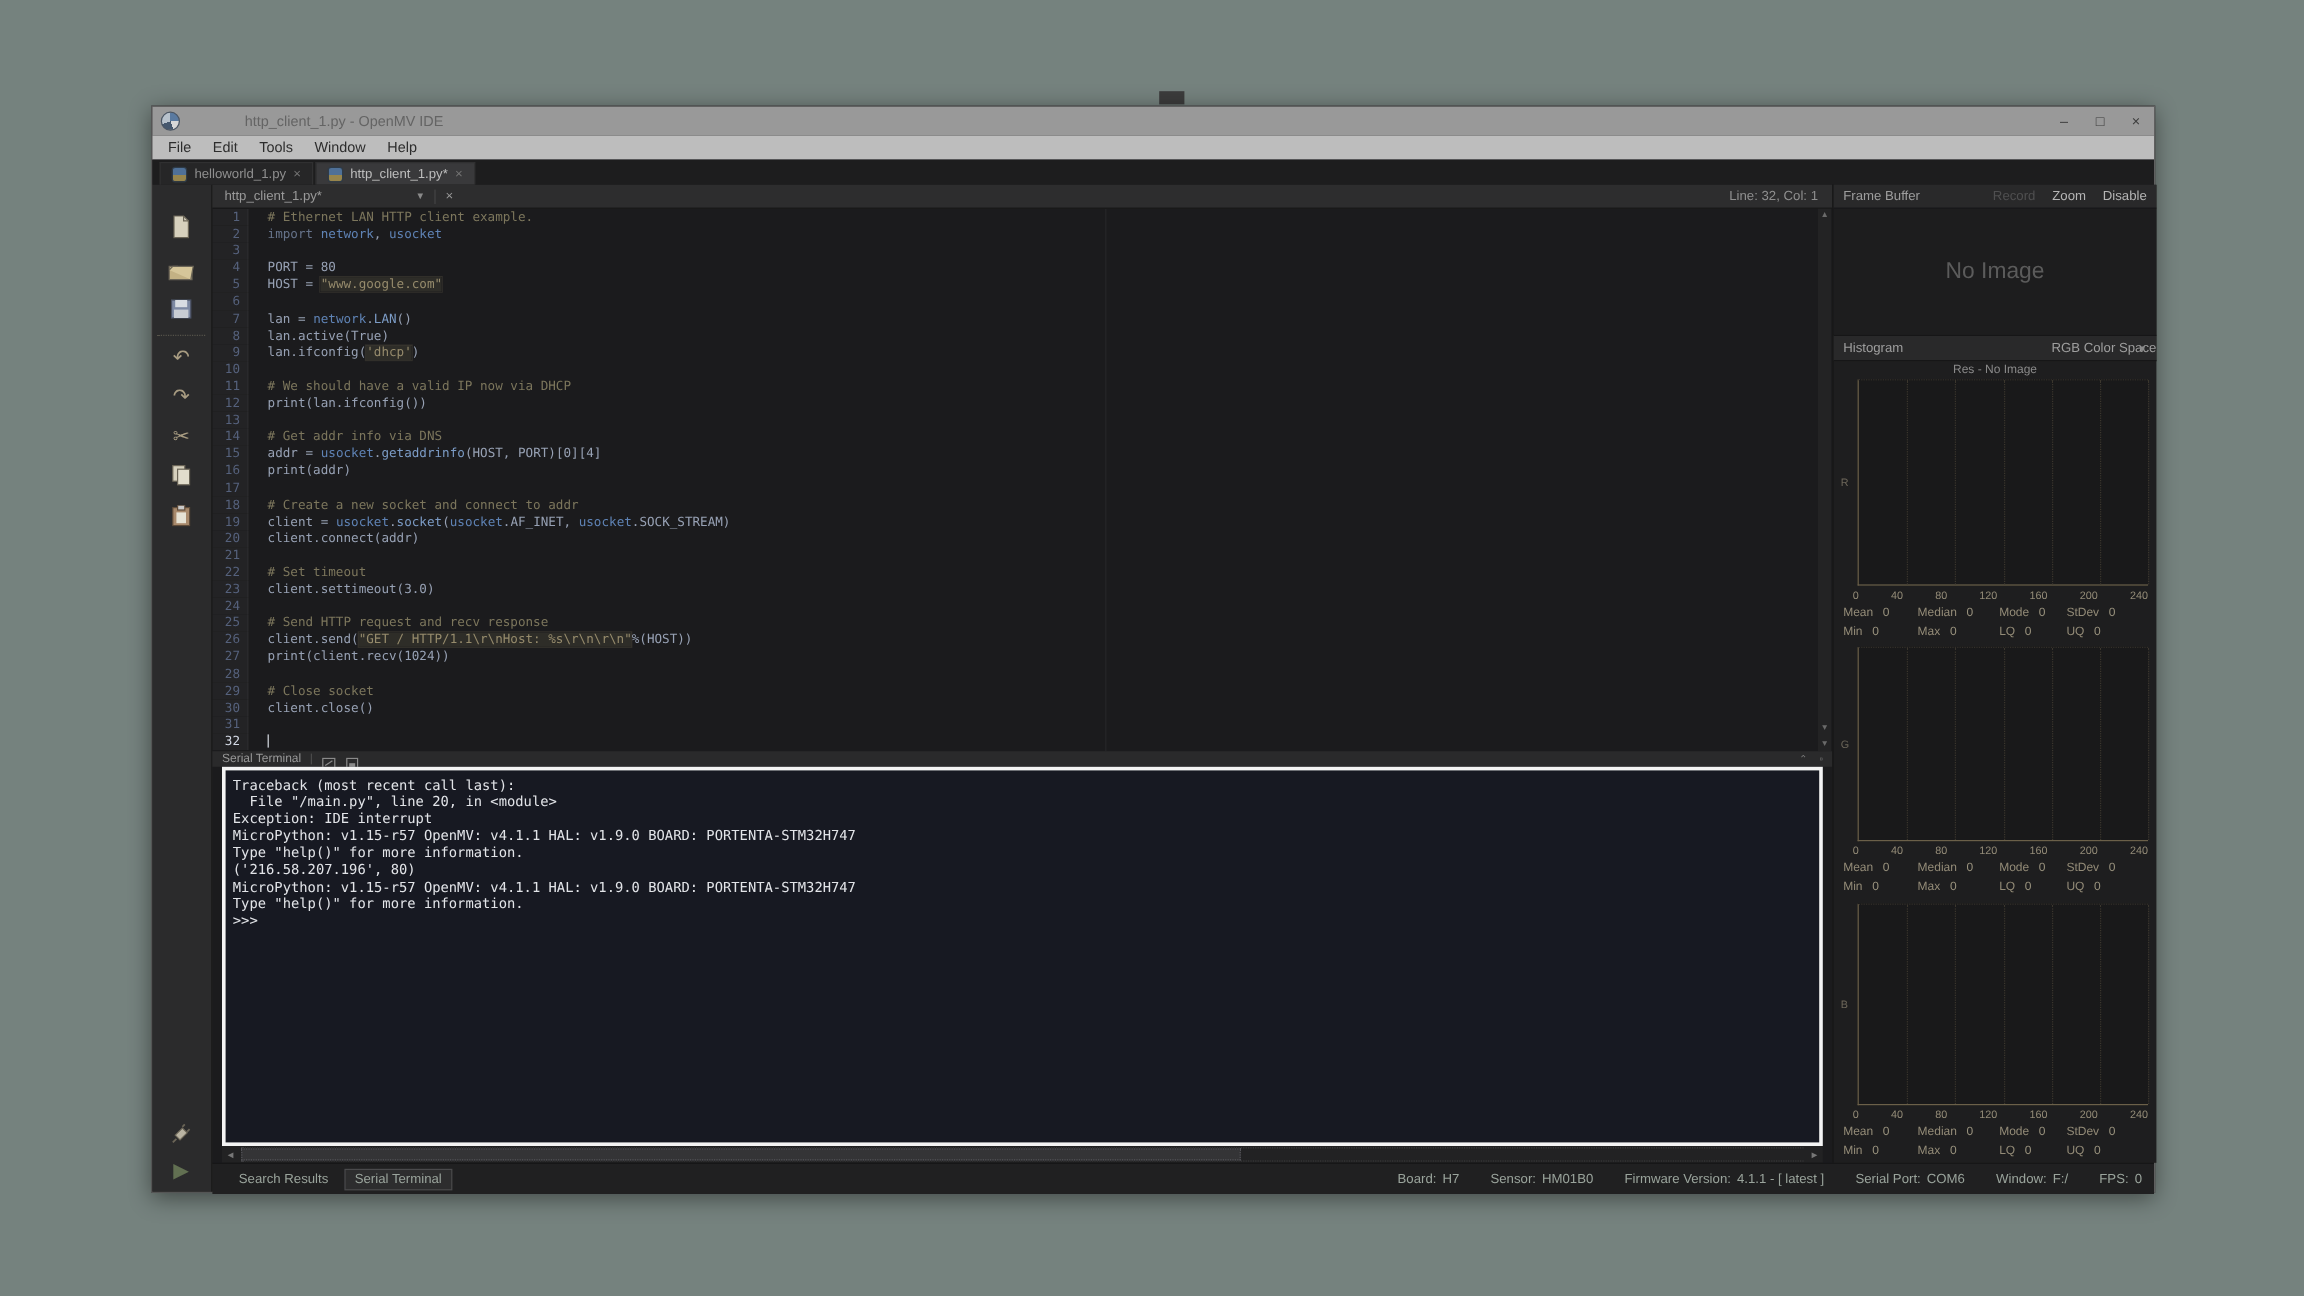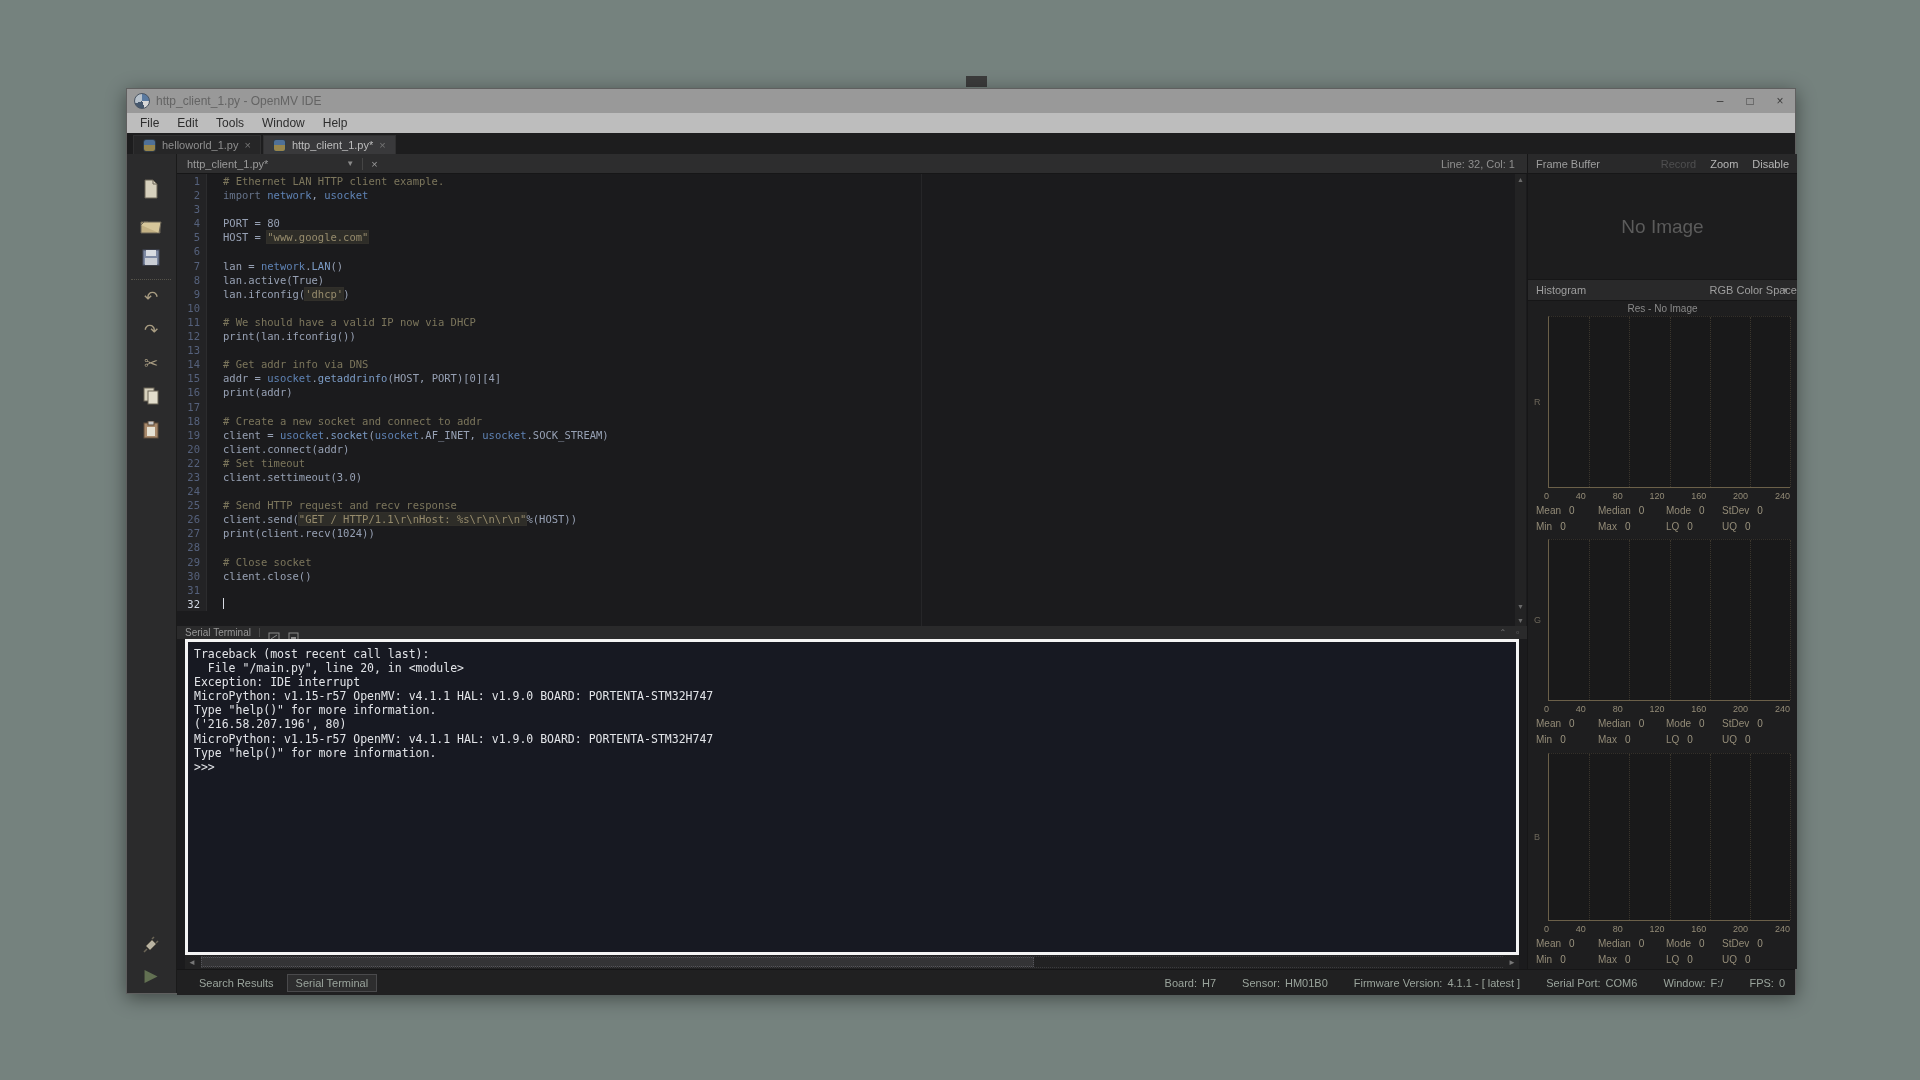--- a/index.html
+++ b/index.html
@@ -1,20 +1,20 @@
 <!DOCTYPE html>
 <html><head>
 <meta charset="utf-8">
 <style>
   html,body{margin:0;padding:0;background:#75827e;font-family:"Liberation Sans",sans-serif;}
   .stage{position:relative;width:1920px;height:1080px;background:#75827e;overflow:hidden;}
   .abs{position:absolute;}
   .win{left:126px;top:88px;width:1670px;height:906px;background:#232324;box-shadow:0 4px 18px rgba(0,0,0,.45);border:1px solid #5f5f5f;box-sizing:border-box;}
   
-  .titlebar{left:0;top:0;right:0;height:24px;background:#999999;display:flex;align-items:center;padding-left:7px;box-sizing:border-box;}
+  .titlebar{left:0;top:0;right:0;height:24px;background:#999999;display:flex;align-items:center;padding-left:7px;box-sizing:border-box;gap:48px;}
   .title-icon{width:14px;height:14px;border-radius:50%;background:conic-gradient(#5a7aa0 0 90deg,#d8d8d8 90deg 160deg,#46586e 160deg 250deg,#b8c2cc 250deg 360deg);border:1px solid #4a5563;margin-right:6px;}
   .title-text{font-size:12px;color:#646464;}
   .win-controls{margin-left:auto;display:flex;height:100%;}
   .win-btn{width:30px;height:100%;display:flex;align-items:center;justify-content:center;font-size:12px;color:#3c3c3c;}
   
   .menubar{left:0;top:24px;right:0;height:20px;background:#bdbdbd;display:flex;align-items:center;padding-left:4px;box-sizing:border-box;}
   .menu-item{font-size:12px;color:#2d2d2d;padding:2px 9px;}
   
   .tabbar{left:0;top:44px;right:0;height:21px;background:#1d1d1e;display:flex;align-items:flex-end;padding-left:6px;box-sizing:border-box;}
   .doc-tab{height:19px;display:flex;align-items:center;gap:6px;padding:0 9px;background:#262627;color:#8f8f8f;font-size:11px;margin-right:2px;border:1px solid #303031;border-bottom:none;box-sizing:border-box;}
@@ -204,20 +204,21 @@
           <div class="cl"><span class="ln">11</span><span class="lt"><span class="tk-c"># We should have a valid IP now via DHCP</span></span></div>
           <div class="cl"><span class="ln">12</span><span class="lt"><span class="tk-p">print(lan.ifconfig())</span></span></div>
           <div class="cl"><span class="ln">13</span><span class="lt"></span></div>
           <div class="cl"><span class="ln">14</span><span class="lt"><span class="tk-c"># Get addr info via DNS</span></span></div>
           <div class="cl"><span class="ln">15</span><span class="lt"><span class="tk-p">addr = </span><span class="tk-m">usocket</span><span class="tk-p">.</span><span class="tk-f">getaddrinfo</span><span class="tk-p">(HOST, PORT)[0][4]</span></span></div>
           <div class="cl"><span class="ln">16</span><span class="lt"><span class="tk-p">print(addr)</span></span></div>
           <div class="cl"><span class="ln">17</span><span class="lt"></span></div>
           <div class="cl"><span class="ln">18</span><span class="lt"><span class="tk-c"># Create a new socket and connect to addr</span></span></div>
           <div class="cl"><span class="ln">19</span><span class="lt"><span class="tk-p">client = </span><span class="tk-m">usocket</span><span class="tk-p">.</span><span class="tk-f">socket</span><span class="tk-p">(</span><span class="tk-m">usocket</span><span class="tk-p">.AF_INET, </span><span class="tk-m">usocket</span><span class="tk-p">.SOCK_STREAM)</span></span></div>
           <div class="cl"><span class="ln">20</span><span class="lt"><span class="tk-p">client.connect(addr)</span></span></div>
+          <div class="cl"><span class="ln">21</span><span class="lt"></span></div>
           <div class="cl"><span class="ln">22</span><span class="lt"><span class="tk-c"># Set timeout</span></span></div>
           <div class="cl"><span class="ln">23</span><span class="lt"><span class="tk-p">client.settimeout(</span><span class="tk-n">3.0</span><span class="tk-p">)</span></span></div>
           <div class="cl"><span class="ln">24</span><span class="lt"></span></div>
           <div class="cl"><span class="ln">25</span><span class="lt"><span class="tk-c"># Send HTTP request and recv response</span></span></div>
           <div class="cl"><span class="ln">26</span><span class="lt"><span class="tk-p">client.send(</span><span class="tk-s">"GET / HTTP/1.1\r\nHost: %s\r\n\r\n"</span><span class="tk-p">%(HOST))</span></span></div>
           <div class="cl"><span class="ln">27</span><span class="lt"><span class="tk-p">print(client.recv(</span><span class="tk-n">1024</span><span class="tk-p">))</span></span></div>
           <div class="cl"><span class="ln">28</span><span class="lt"></span></div>
           <div class="cl"><span class="ln">29</span><span class="lt"><span class="tk-c"># Close socket</span></span></div>
           <div class="cl"><span class="ln">30</span><span class="lt"><span class="tk-p">client.close()</span></span></div>
           <div class="cl"><span class="ln">31</span><span class="lt"></span></div>

